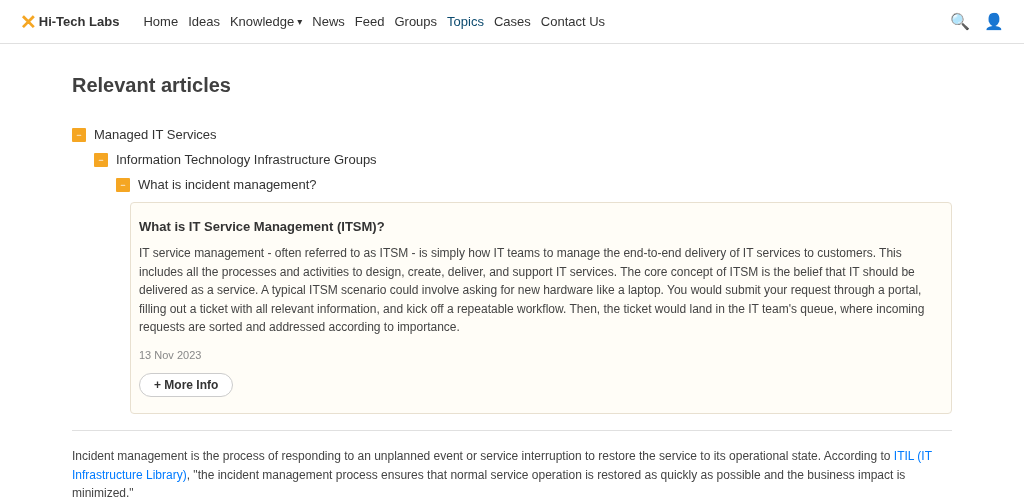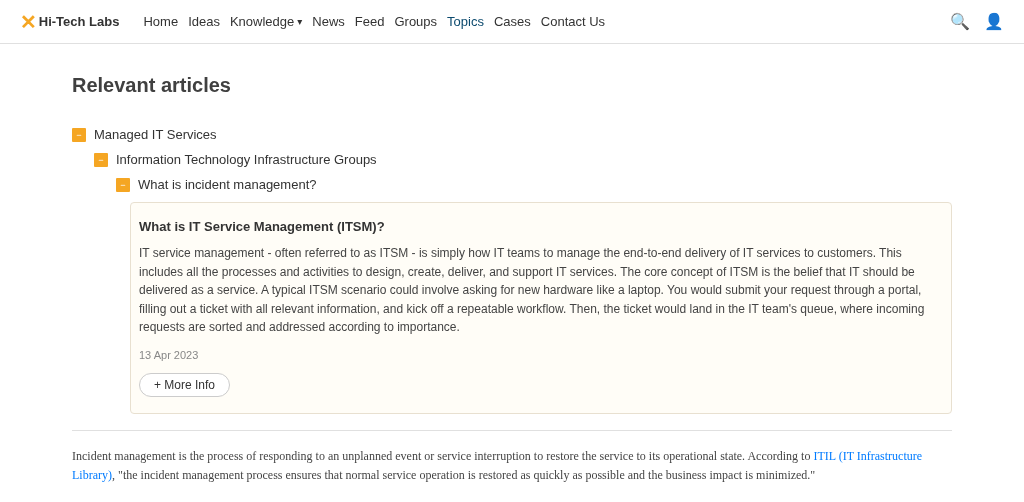--- a/index.html
+++ b/index.html
@@ -76,31 +76,31 @@
     .card-body {
       font-size: 12px; color: #444; line-height: 1.55; margin-bottom: 12px;
     }
     .card-date {
       font-size: 11px; color: #888; margin-bottom: 12px;
     }
     .btn-more-info {
       display: inline-flex; align-items: center; gap: 5px;
       border: 1px solid #ccc; border-radius: 20px;
       padding: 4px 14px; font-size: 12px; color: #333;
-      background: #fff; cursor: pointer;
+      background: #fff; cursor: pointer; font-weight: bold;
     }
 
     
     .bottom-section {
       border-top: 1px solid #e0e0e0;
       padding-top: 16px;
       margin-top: 10px;
     }
     .bottom-text {
-      font-size: 12px; color: #444; line-height: 1.55; margin-bottom: 29px; font-family: Liberation Serif, serif;
+      font-size: 12px; color: #444; line-height: 1.55; margin-bottom: 29px;
     }
     .itil-link { color: #007bff; text-decoration: none; }
 
     .chevron { font-size: 10px; }
   </style>
 </head>
 <body>
 
 <nav class="navbar">
   <div class="logo">
@@ -144,21 +144,21 @@
   </div>
 
   <div class="tree-item tree-level-3">
     <span class="tree-icon">−</span>
     <span class="tree-label">What is incident management?</span>
   </div>
 
   <div class="content-card">
     <div class="card-title">What is IT Service Management (ITSM)?</div>
     <div class="card-body">IT service management - often referred to as ITSM - is simply how IT teams to manage the end-to-end delivery of IT services to customers. This includes all the processes and activities to design, create, deliver, and support IT services. The core concept of ITSM is the belief that IT should be delivered as a service. A typical ITSM scenario could involve asking for new hardware like a laptop. You would submit your request through a portal, filling out a ticket with all relevant information, and kick off a repeatable workflow. Then, the ticket would land in the IT team's queue, where incoming requests are sorted and addressed according to importance.</div>
-    <div class="card-date">13 Apr 2023</div>
+    <div class="card-date">13 Nov 2023</div>
     <button class="btn-more-info">+ More Info</button>
   </div>
 
   <div class="bottom-section">
     <div class="bottom-text">
       <span>Incident management is the process of responding to an unplanned event or service interruption to restore the service to its operational state. According to </span><a class="itil-link">ITIL (IT Infrastructure Library)</a><span>, "the incident management process ensures that normal service operation is restored as quickly as possible and the business impact is minimized."</span>
     </div>
 
   </div>
 

